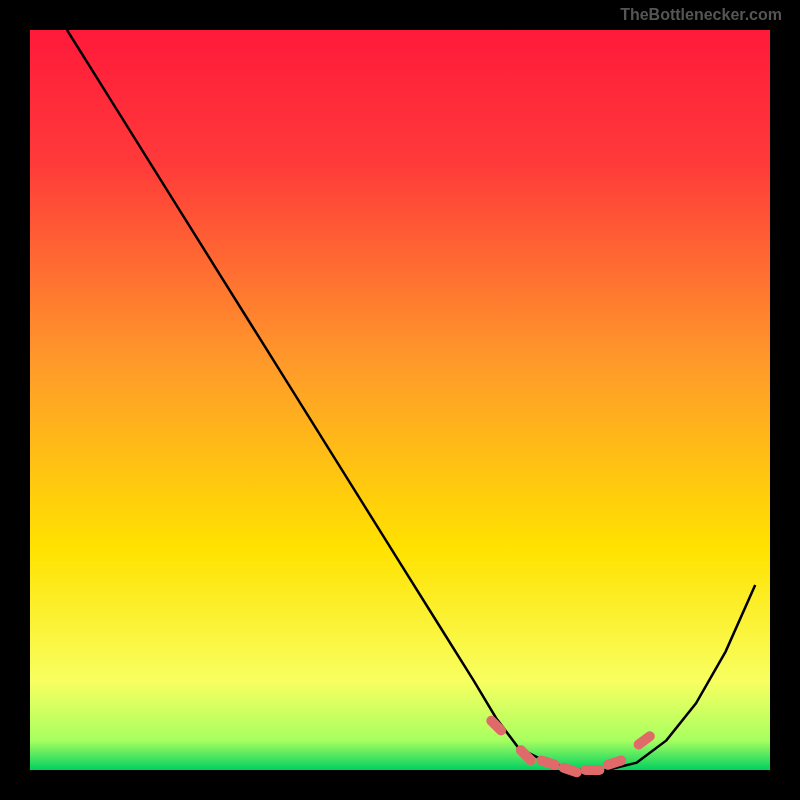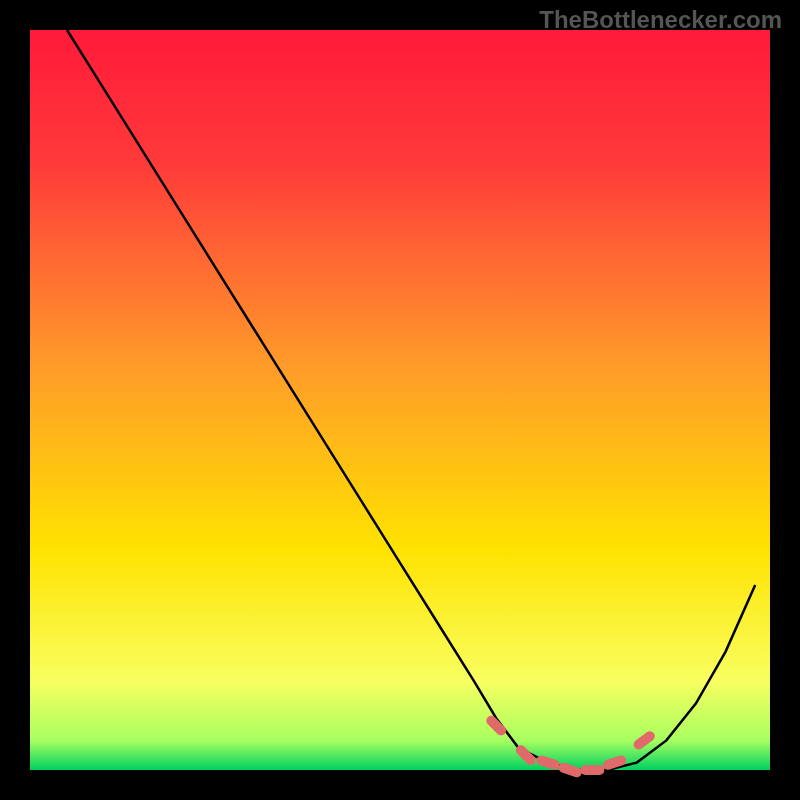--- a/index.html
+++ b/index.html
@@ -14,21 +14,21 @@
   .chart-container {
     position: relative;
     width: 800px;
     height: 800px;
   }
   .watermark {
     position: absolute;
     top: 6px;
     right: 18px;
     color: #555;
-    font-size: 24px;
+    font-size: 16px;
     font-weight: bold;
     z-index: 10;
   }
   svg {
     display: block;
   }
 </style>
 </head>
 <body>
 

